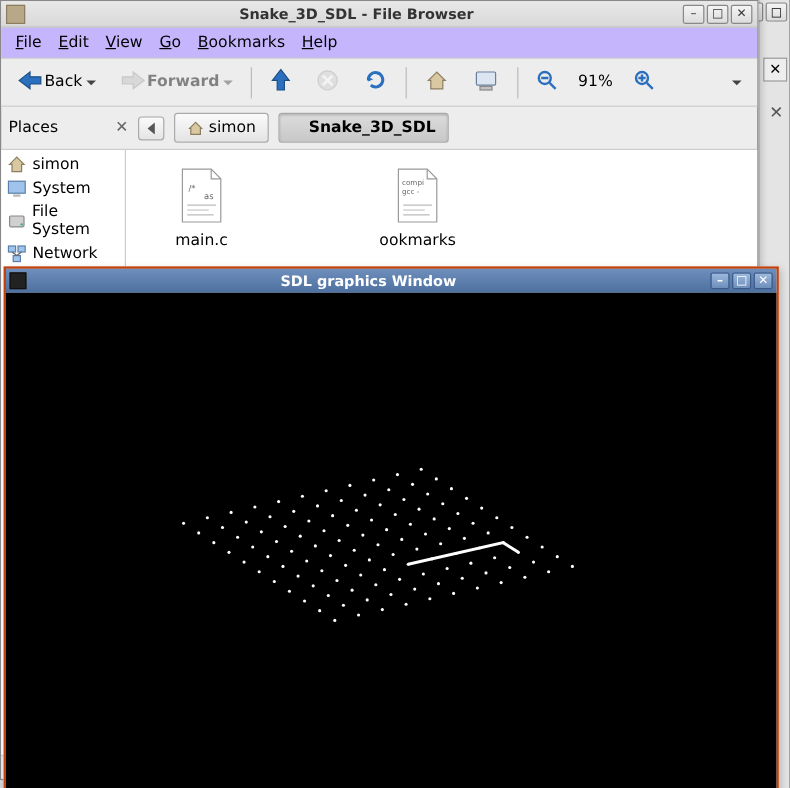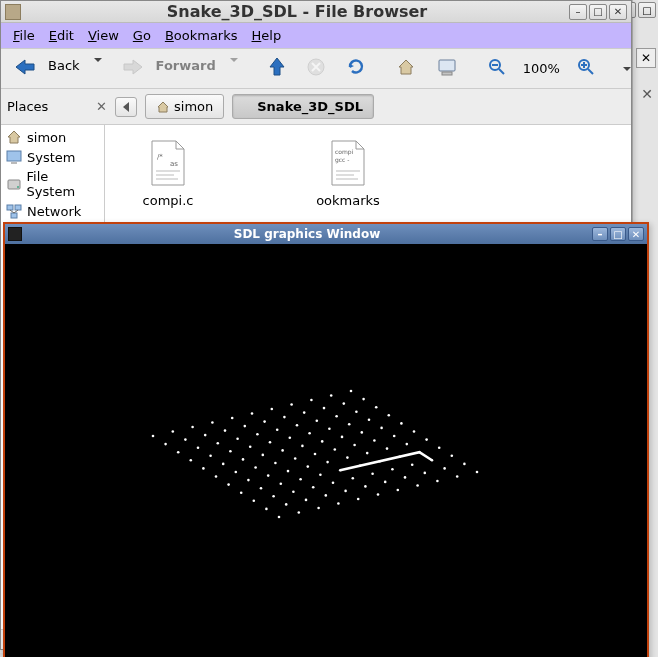--- a/index.html
+++ b/index.html
@@ -29,21 +29,21 @@
     display: flex;
     align-items: center;
     padding: 0 4px;
     color: #333;
     position: relative;
   }
   .titlebar .title {
     flex: 1;
     text-align: center;
     font-weight: bold;
-    font-size: 16px;
+    font-size: 12px;
   }
   .titlebar .appicon {
     width: 16px; height: 16px;
     background: #b8a888;
     border: 1px solid #8c7d5e;
     margin-right: 4px;
   }
   .winbtns { display: flex; gap: 2px; }
   .winbtn {
     width: 18px; height: 16px;
@@ -74,21 +74,22 @@
     display: flex;
     align-items: center;
     padding: 4px 6px;
     gap: 6px;
     background: #ededed;
     border-bottom: 1px solid #ccc;
     height: 40px;
   }
   .tbtn {
     display: flex;
-    gap: 12px;
+    align-items: center;
+    gap: 1px;
     padding: 4px 6px;
     border: 1px solid transparent;
     border-radius: 3px;
     cursor: pointer;
   }
   .tbtn .arrow {
     width: 0; height: 0; display:inline-block;
     border-top: 4px solid #444;
     border-left: 4px solid transparent;
     border-right: 4px solid transparent;
@@ -326,21 +327,21 @@
     <div class="vsep"></div>
     <div class="tbtn">
       <span class="icon">
         <svg width="18" height="18">
             <circle cx="7" cy="7" r="5" fill="none" stroke="#2b6fbf" stroke-width="2"></circle>
             <line x1="11" y1="11" x2="16" y2="16" stroke="#2b6fbf" stroke-width="2"></line>
             <line x1="4" y1="7" x2="10" y2="7" stroke="#2b6fbf" stroke-width="2"></line>
           </svg>
       </span>
     </div>
-    <span style="padding:0 4px;">100%</span>
+    <span style="padding:0 4px;">91%</span>
     <div class="tbtn">
       <span class="icon">
         <svg width="18" height="18">
             <circle cx="7" cy="7" r="5" fill="none" stroke="#2b6fbf" stroke-width="2"></circle>
             <line x1="11" y1="11" x2="16" y2="16" stroke="#2b6fbf" stroke-width="2"></line>
             <line x1="4" y1="7" x2="10" y2="7" stroke="#2b6fbf" stroke-width="2"></line>
             <line x1="7" y1="4" x2="7" y2="10" stroke="#2b6fbf" stroke-width="2"></line>
           </svg>
       </span>
     </div>
@@ -409,21 +410,21 @@
       <div class="fileitem">
         <div class="fileicon">
           <svg width="40" height="48">
               <path d="M4 2 L28 2 L36 10 L36 46 L4 46 Z" fill="#fff" stroke="#999"></path>
               <path d="M28 2 L28 10 L36 10" fill="none" stroke="#999"></path>
               <text x="9" y="20" font-size="7" fill="#666">/*</text>
               <text x="22" y="27" font-size="7" fill="#666">as</text>
               <path d="M8 32 L32 32 M8 36 L26 36 M8 40 L30 40" stroke="#bbb"></path>
             </svg>
         </div>
-        <span>compi.c</span>
+        <span>main.c</span>
       </div>
       <div class="fileitem">
         <div class="fileicon">
           <svg width="40" height="48">
               <path d="M4 2 L28 2 L36 10 L36 46 L4 46 Z" fill="#fff" stroke="#999"></path>
               <path d="M28 2 L28 10 L36 10" fill="none" stroke="#999"></path>
               <text x="7" y="15" font-size="6" fill="#666">compi</text>
               <text x="7" y="23" font-size="6" fill="#666">gcc -</text>
               <path d="M8 32 L32 32 M8 36 L26 36 M8 40 L30 40" stroke="#bbb"></path>
             </svg>

